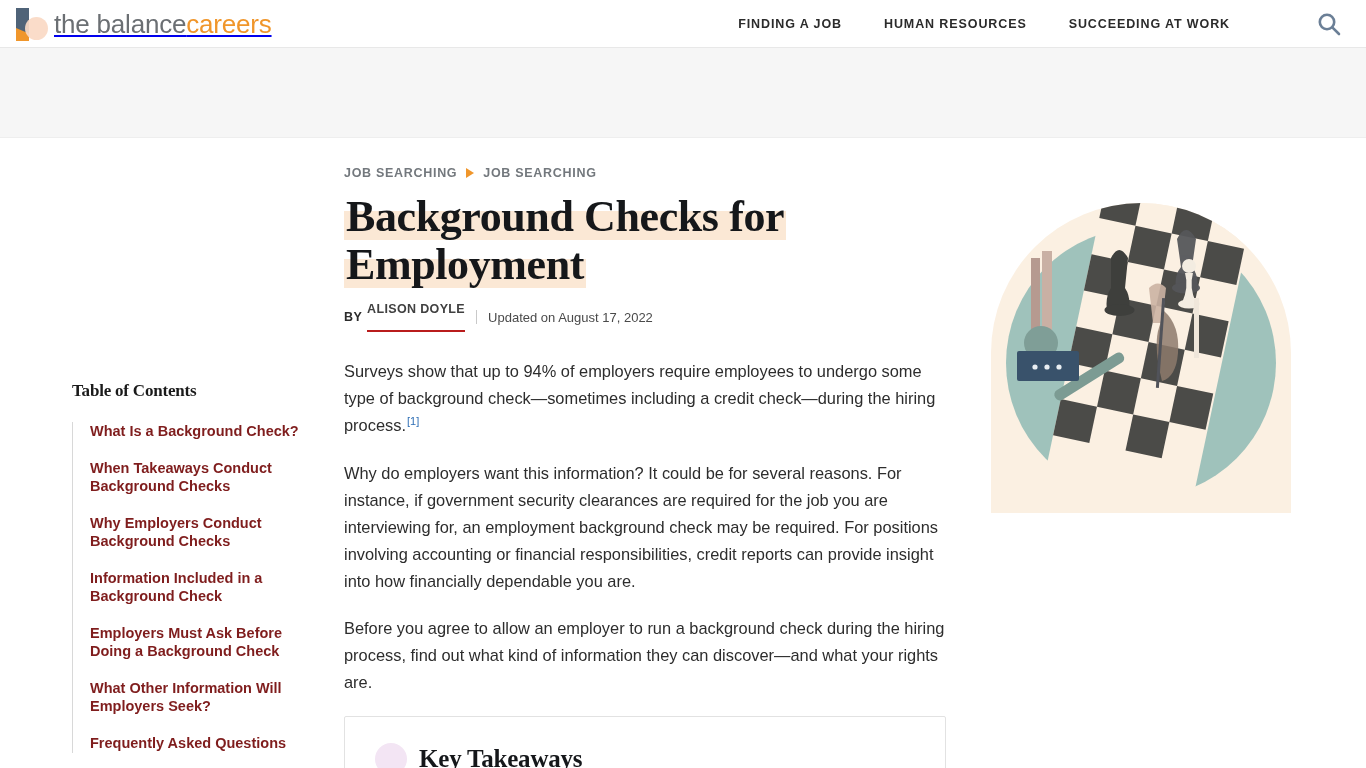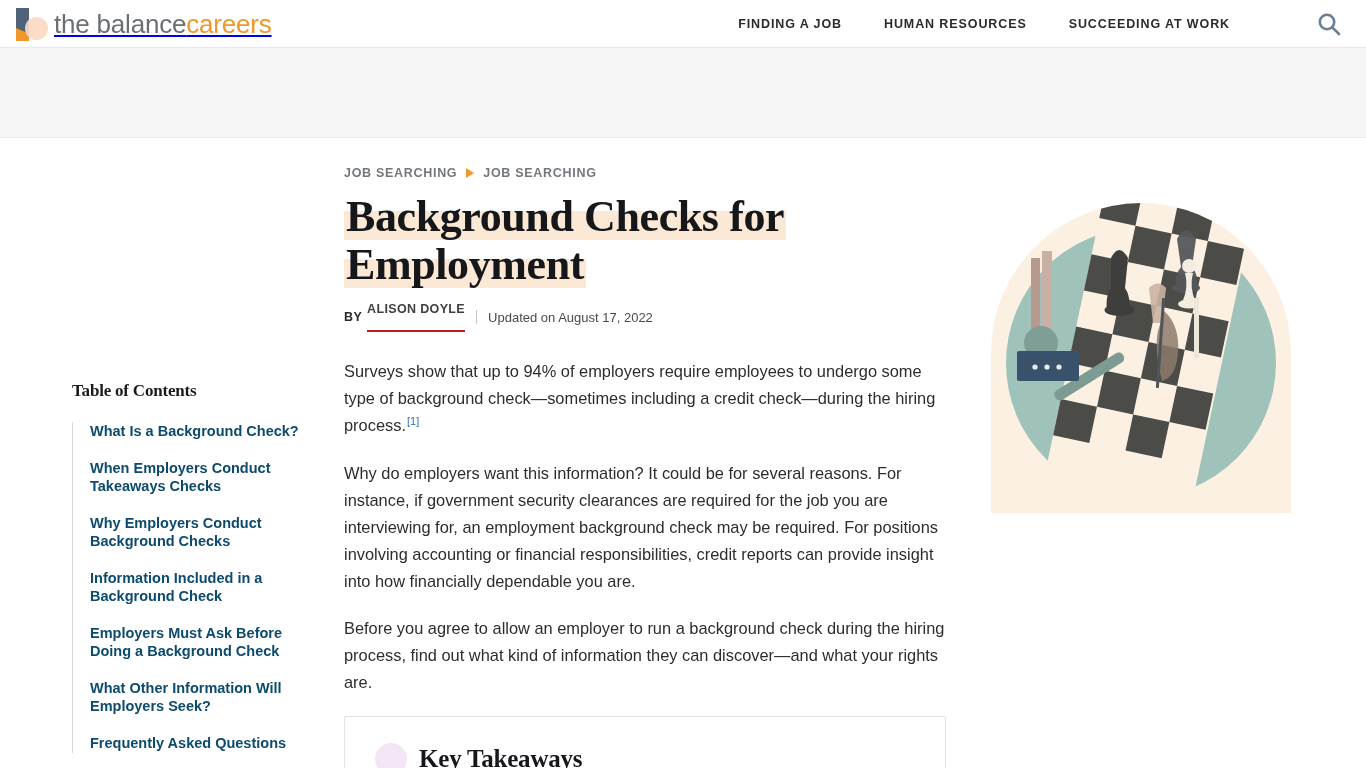--- a/index.html
+++ b/index.html
@@ -139,21 +139,21 @@
     list-style: none;
     padding-left: 17px;
     border-left: 1px solid #d8d8d8;
   }
   .toc-item { margin-bottom: 18px; }
   .toc-link {
     display: block;
     font-size: 14.5px;
     font-weight: bold;
     line-height: 1.28;
-    color: #0c4a6e;
+    color: #7f1d1d;
     text-decoration: none;
     cursor: pointer;
   }
 
   
   .article {
     position: absolute;
     left: 344px;
     top: 0;
     width: 602px;
@@ -312,21 +312,21 @@
 
 <div class="page">
 
   <aside class="toc">
     <div class="toc-title">Table of Contents</div>
     <ul class="toc-list">
       <li class="toc-item">
         <a class="toc-link" href="#">What Is a Background Check?</a>
       </li>
       <li class="toc-item">
-        <a class="toc-link" href="#">When Employers Conduct Takeaways Checks</a>
+        <a class="toc-link" href="#">When Takeaways Conduct Background Checks</a>
       </li>
       <li class="toc-item">
         <a class="toc-link" href="#">Why Employers Conduct Background Checks</a>
       </li>
       <li class="toc-item">
         <a class="toc-link" href="#">Information Included in a Background Check</a>
       </li>
       <li class="toc-item">
         <a class="toc-link" href="#">Employers Must Ask Before Doing a Background Check</a>
       </li>

